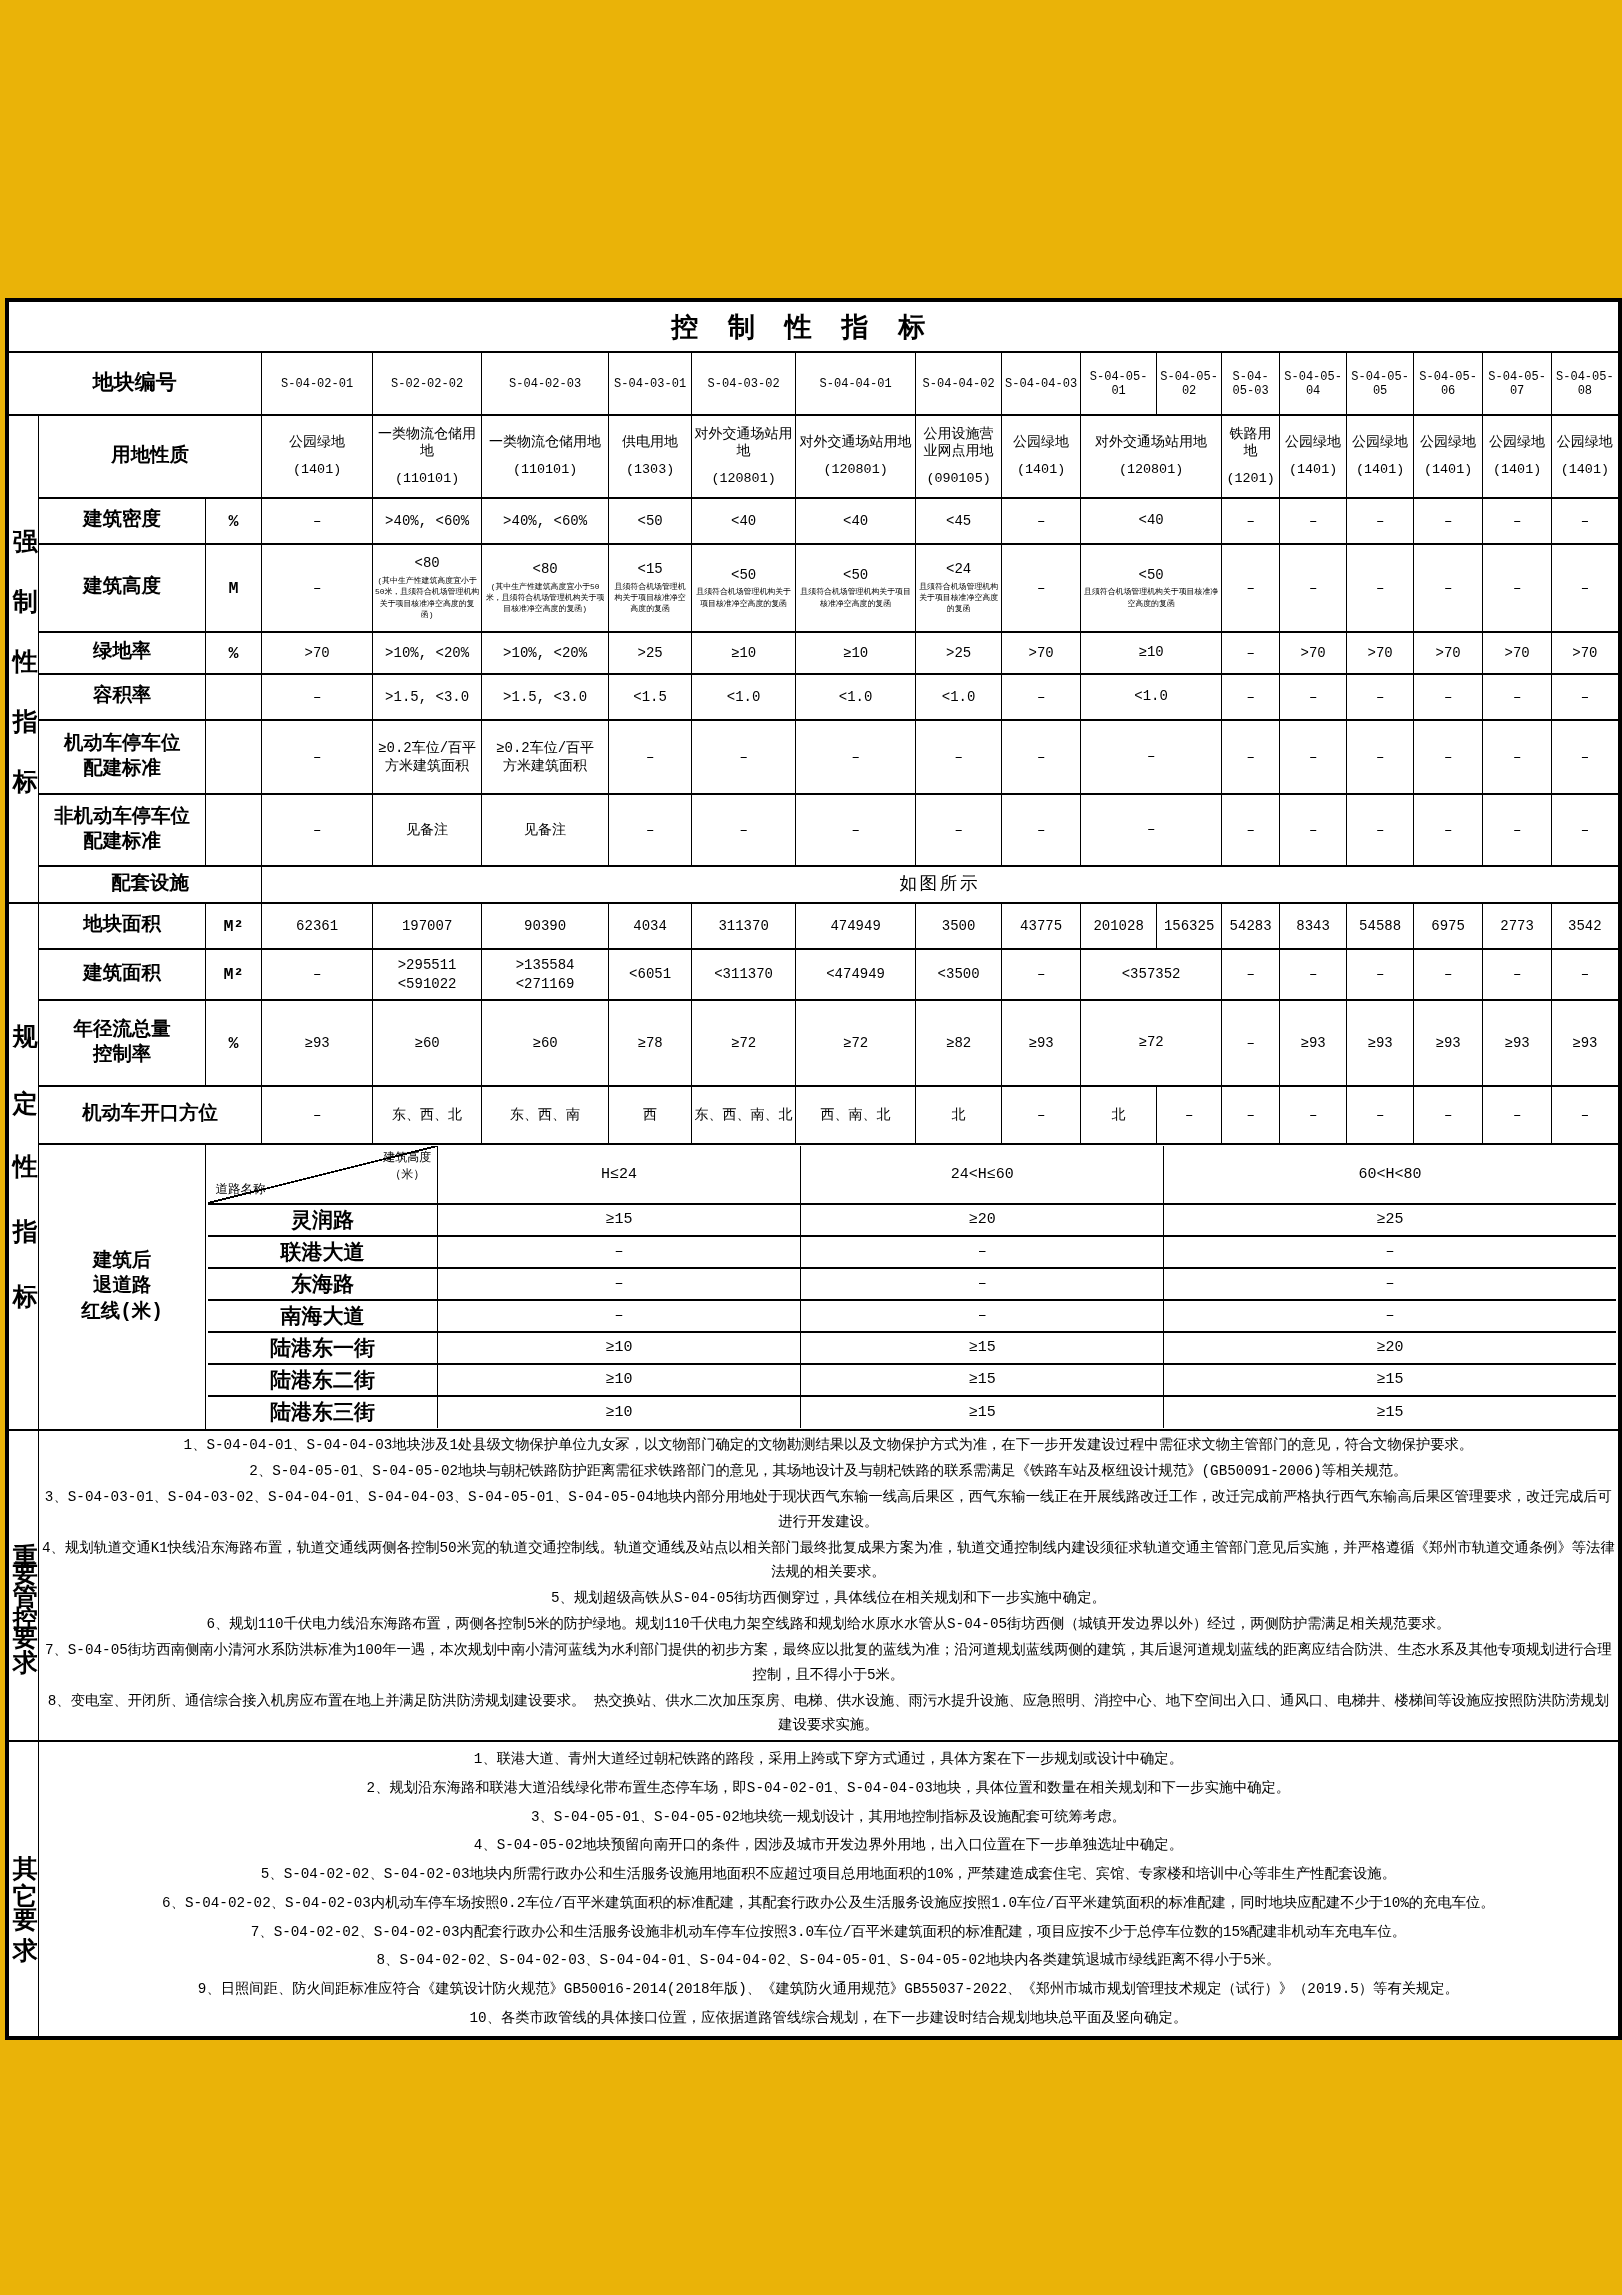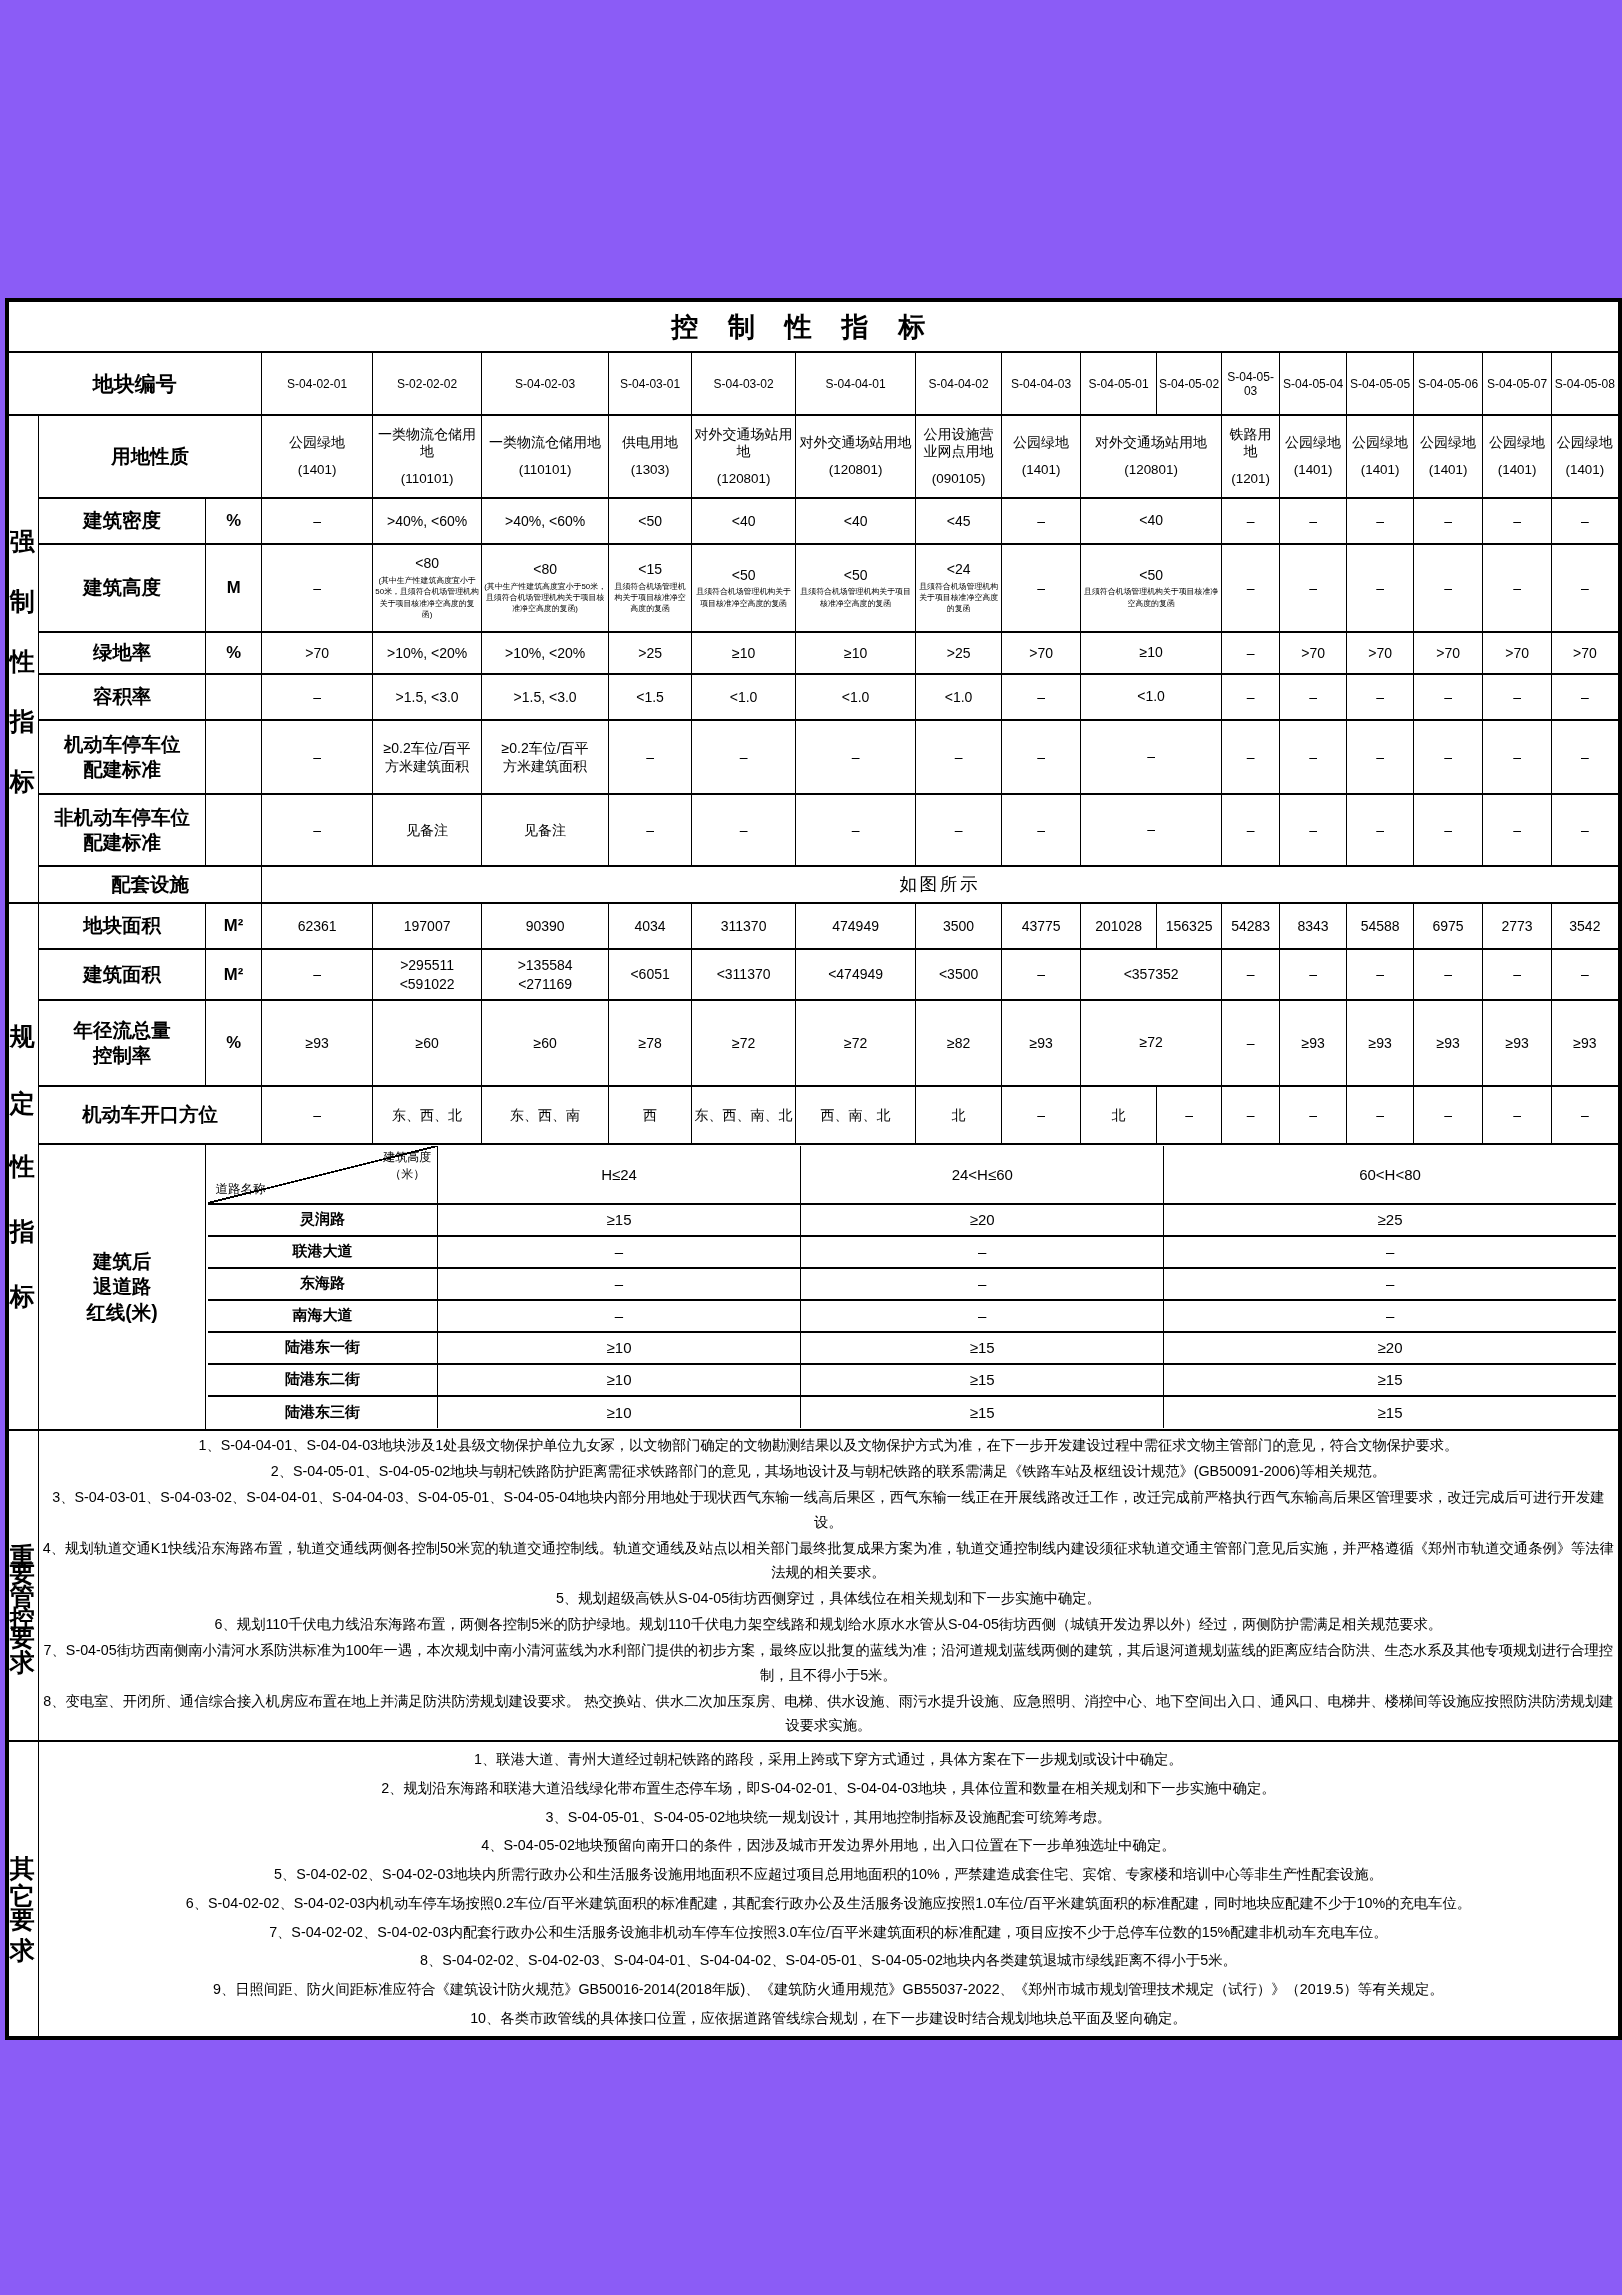--- a/index.html
+++ b/index.html
@@ -1,17 +1,17 @@
 <!DOCTYPE html>
 <html style="font-size:7.4px"><head>
 <meta charset="utf-8">
 <style>
   html,body{margin:0;padding:0;background:#e8e8e8;}
-  .page{position:relative;width:1623px;height:2295px;background:#8b5cf6;
-        font-family:Liberation Sans, sans-serif;color:#000;}
+  .page{position:relative;width:1623px;height:2295px;background:#eab308;
+        font-family:Liberation Mono, monospace;color:#000;}
   table.grid{position:absolute;left:4.6px;top:298px;width:1613px;
         border-collapse:collapse;table-layout:fixed;border:4.2px solid #000;background:#fff;}
   .grid td{border:1.4px solid #000;border-top-width:2.8px;border-bottom-width:2.8px;
         text-align:center;vertical-align:middle;padding:0.9px 1.9px;
         white-space:pre-line;overflow:hidden;}
   
   .r-title{height:52px}.r-parcel{height:63px}.r-use{height:83px}.r-den{height:46px}
   .r-hei{height:88px}.r-green{height:42px}.r-far{height:46px}.r-park{height:74px}
   .r-bike{height:72px}.r-amen{height:37px}.r-area{height:46px}.r-barea{height:51px}
   .r-runoff{height:86px}.r-open{height:58px}.r-setback{height:284px}
@@ -35,21 +35,21 @@
   .subhost{padding:0;vertical-align:top;}
   table.sub{width:100%;height:100%;border-collapse:collapse;table-layout:fixed;}
   .sub td{border:1.4px solid #000;border-top-width:2.8px;border-bottom-width:2.8px;
         font-size:15px;text-align:center;vertical-align:middle;white-space:pre-line;}
   .sub tr:first-child td{border-top:none}
   .sub tr:last-child td{border-bottom:none}
   .sub td:first-child{border-left:none}
   .sub td:last-child{border-right:none}
   .sub .h{height:58px;font-size:14.3px;}
   .sub .rr{height:32px;}
-  .sub .road{font-size:15px;font-weight:bold;margin-top:39px;}
+  .sub .road{font-size:21px;font-weight:bold;margin-top:39px;}
   .diag{position:relative;padding:0;
         background:linear-gradient(to bottom right,
           transparent 0,transparent calc(50% - 0.9px),
           #000 calc(50% - 0.9px),#000 calc(50% + 0.9px),
           transparent calc(50% + 0.9px));}
   .diag .dt{position:absolute;top:2.8px;right:5.6px;font-size:12px;text-align:center;white-space:pre-line;}
   .diag .db{position:absolute;bottom:4.6px;left:7.4px;font-size:12.5px;}
   .notes{text-align:left;vertical-align:top;padding:7.4px 5.6px 4.6px 7.4px;margin-left:8px;}
   .notes p{margin:1.4px 0;font-size:14.3px;line-height:1.72;white-space:normal;}
   .notes-lg p{margin:4.2px 0;}

